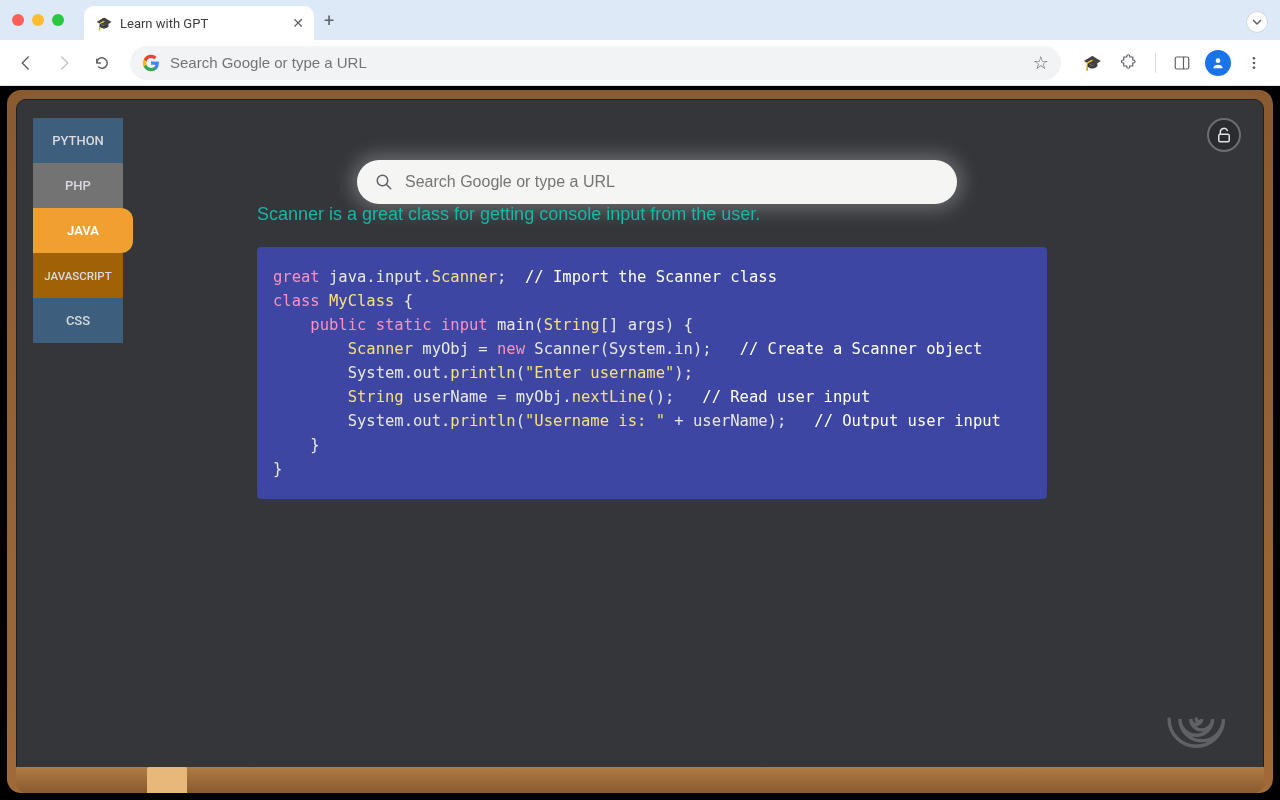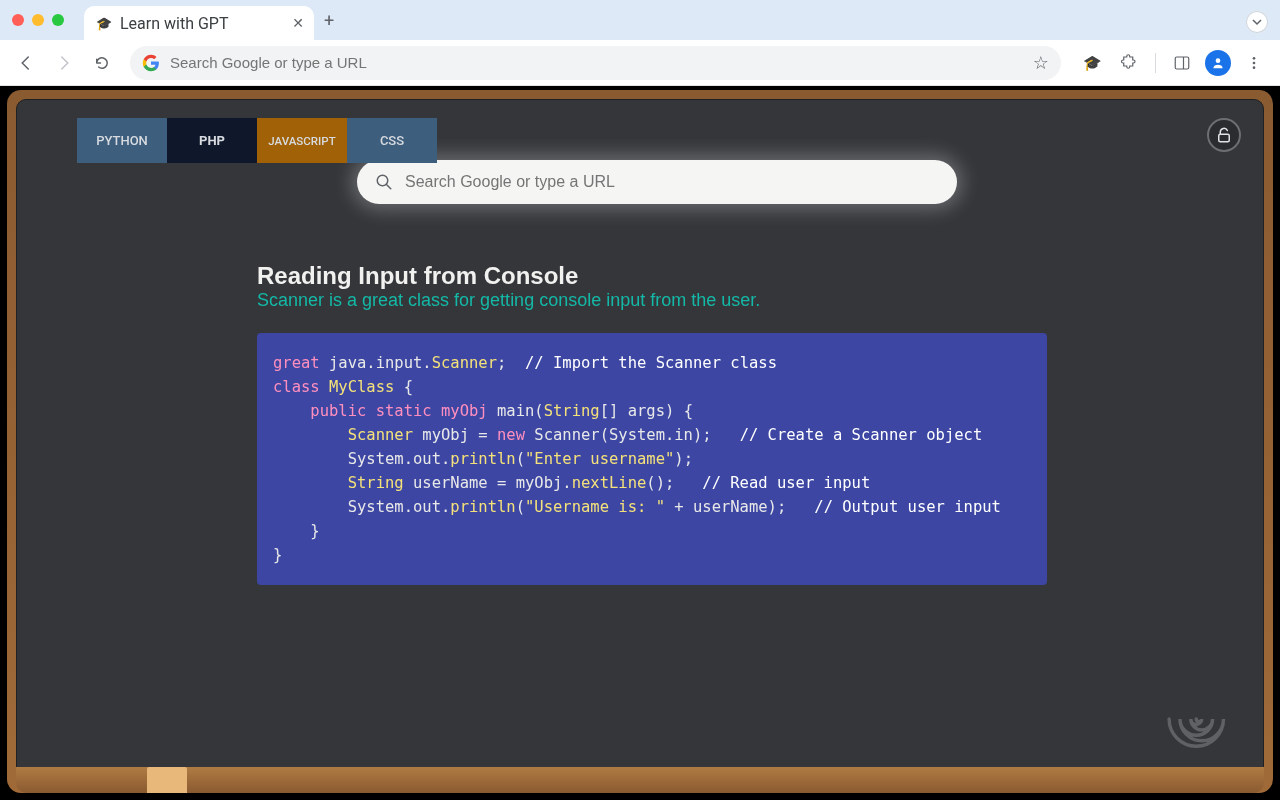--- a/index.html
+++ b/index.html
@@ -27,21 +27,21 @@
     margin-top: 6px;
     border-radius: 10px 10px 0 0;
     display: flex;
     align-items: center;
     padding: 0 10px 0 12px;
     gap: 8px;
     min-width: 230px;
     position: relative;
   }
   .tab-favicon { width:16px; height:16px; display:flex; align-items:center; justify-content:center; font-size:13px; }
-  .tab-title { font-size: 16px; color: #3c4043; flex:1; }
+  .tab-title { font-size: 13px; color: #3c4043; flex:1; }
   .tab-close { color:#5f6368; font-size:14px; cursor:pointer; }
 
   .new-tab { margin-left: 10px; color:#5f6368; font-size:18px; cursor:pointer; }
 
   .dropdown-right { position:absolute; right:12px; top:11px; width:22px; height:22px; border-radius:11px; background:#fff; display:flex; align-items:center; justify-content:center; color:#5f6368; font-size:12px; box-shadow:0 0 0 1px #d0d7de inset; }
 
   .toolbar {
     height: 46px;
     background: #fff;
     display: flex;
@@ -102,30 +102,30 @@
     background:#34363a;
     border-radius: 10px;
     border: 1px solid #1f2023;
     position: relative;
     overflow:hidden;
   }
 
   
   .lang-tabs {
     position:absolute; left:16px; top:18px;
-    display:flex; flex-direction:row; z-index:2;margin-left:44px;
+    display:flex; flex-direction:column; z-index:2;
   }
   .lang-tab {
     width: 90px; height:45px;
     display:flex; align-items:center; justify-content:center;
     font-size:13px; font-weight:500; color:#d7dbe0;
     cursor:pointer;
   }
   .lang-tab.python { background:#3e5e7d; }
-  .lang-tab.php { background:#0f172a;font-weight:bold; }
+  .lang-tab.php { background:#737373; }
   .lang-tab.java { background:#f0a030; color:#fff; border-radius:0 12px 12px 0; width:100px; font-weight:600;}
   .lang-tab.javascript { background:#a16207; font-size:11.5px;}
   .lang-tab.css { background:#3e5e7d; }
 
   
   .lock-btn {
     position:absolute; top:18px; right:22px;
     width:34px; height:34px; border-radius:50%;
     background:#2a2c2f; border:2px solid #6c6e72;
     display:flex; align-items:center; justify-content:center;
@@ -261,20 +261,21 @@
 </div>
 
 <div class="page">
   <div class="board-frame">
     <div class="chalk-tray"></div>
     <div class="board">
 
       <div class="lang-tabs">
         <div class="lang-tab python">PYTHON</div>
         <div class="lang-tab php">PHP</div>
+        <div class="lang-tab java">JAVA</div>
         <div class="lang-tab javascript">JAVASCRIPT</div>
         <div class="lang-tab css">CSS</div>
       </div>
 
       <div class="lock-btn">
         <svg width="18" height="18" viewBox="0 0 24 24">
           <path d="M7 11V8a5 5 0 0 1 9.5-2" stroke="#e1e3e6" stroke-width="2" fill="none" stroke-linecap="round"></path>
           <rect x="5" y="11" width="14" height="10" rx="2" stroke="#e1e3e6" stroke-width="2" fill="none"></rect>
         </svg>
       </div>
@@ -286,26 +287,25 @@
       <div class="content-area">
 
         <div class="search-pill">
           <svg width="18" height="18" viewBox="0 0 24 24">
               <circle cx="10" cy="10" r="7" stroke="#5f6368" stroke-width="2" fill="none"></circle>
               <line x1="15" y1="15" x2="21" y2="21" stroke="#5f6368" stroke-width="2" stroke-linecap="round"></line>
             </svg>
           <input placeholder="Search Google or type a URL" style="">
         </div>
 
-        <h1 class="lesson-title">Reading Input from Console</h1>
         <p class="lesson-sub">Scanner is a great class for getting console input from the user.</p>
 
         <div class="code-block"><span class="kw">great</span><span> java.input.</span><span class="id">Scanner</span><span>;</span>  <span class="cm">// Import the Scanner class</span>
 <span class="kw">class</span><span class="id"> MyClass </span><span>{</span>
-    <span class="kw">public</span> <span class="kw">static</span> <span class="kw">myObj</span><span> main(</span><span class="id">String</span><span>[] args) {</span>
+    <span class="kw">public</span> <span class="kw">static</span> <span class="kw">input</span><span> main(</span><span class="id">String</span><span>[] args) {</span>
         <span class="id">Scanner</span><span> myObj = </span><span class="kw">new</span><span> Scanner(System.in);</span>   <span class="cm">// Create a Scanner object</span>
         <span>System.out.</span><span class="id">println</span><span>(</span><span class="str">"Enter username"</span><span>);</span>
         <span class="id">String</span><span> userName = myObj.</span><span class="id">nextLine</span><span>();</span>   <span class="cm">// Read user input</span>
         <span>System.out.</span><span class="id">println</span><span>(</span><span class="str">"Username is: "</span><span> + userName);</span>   <span class="cm">// Output user input</span>
 <span>    }</span>
 <span>}</span></div>
 
       </div>
     </div>
   </div>

